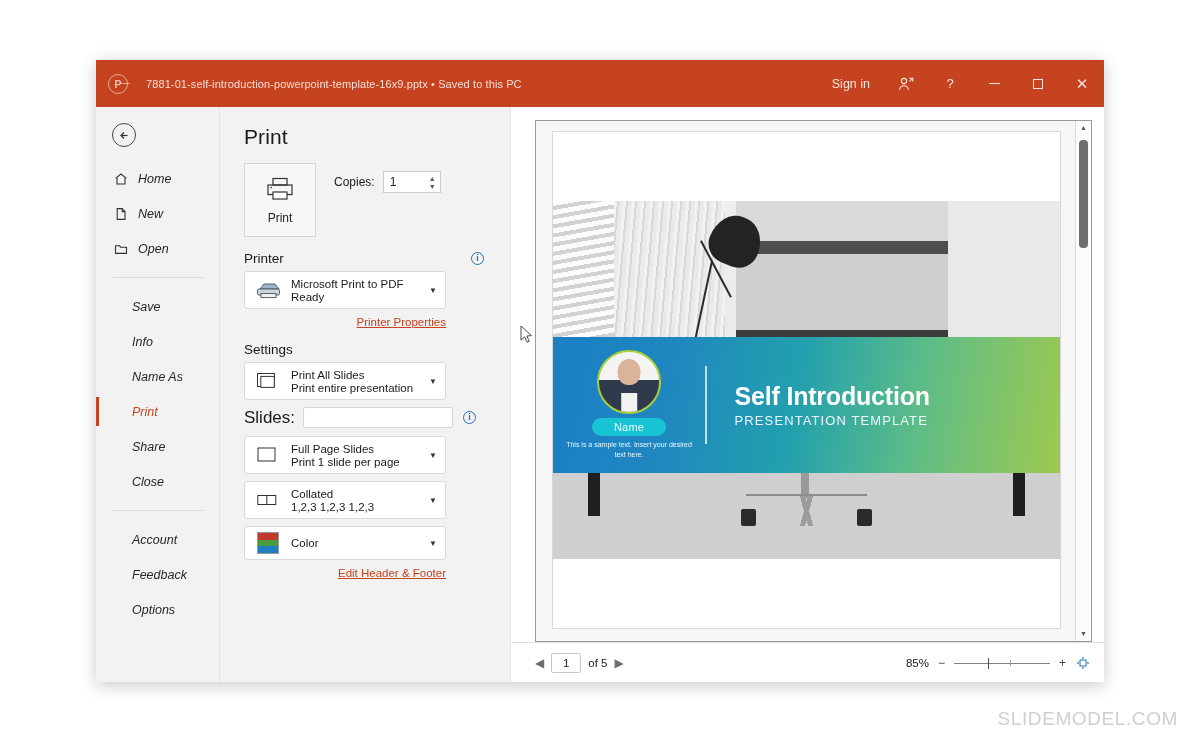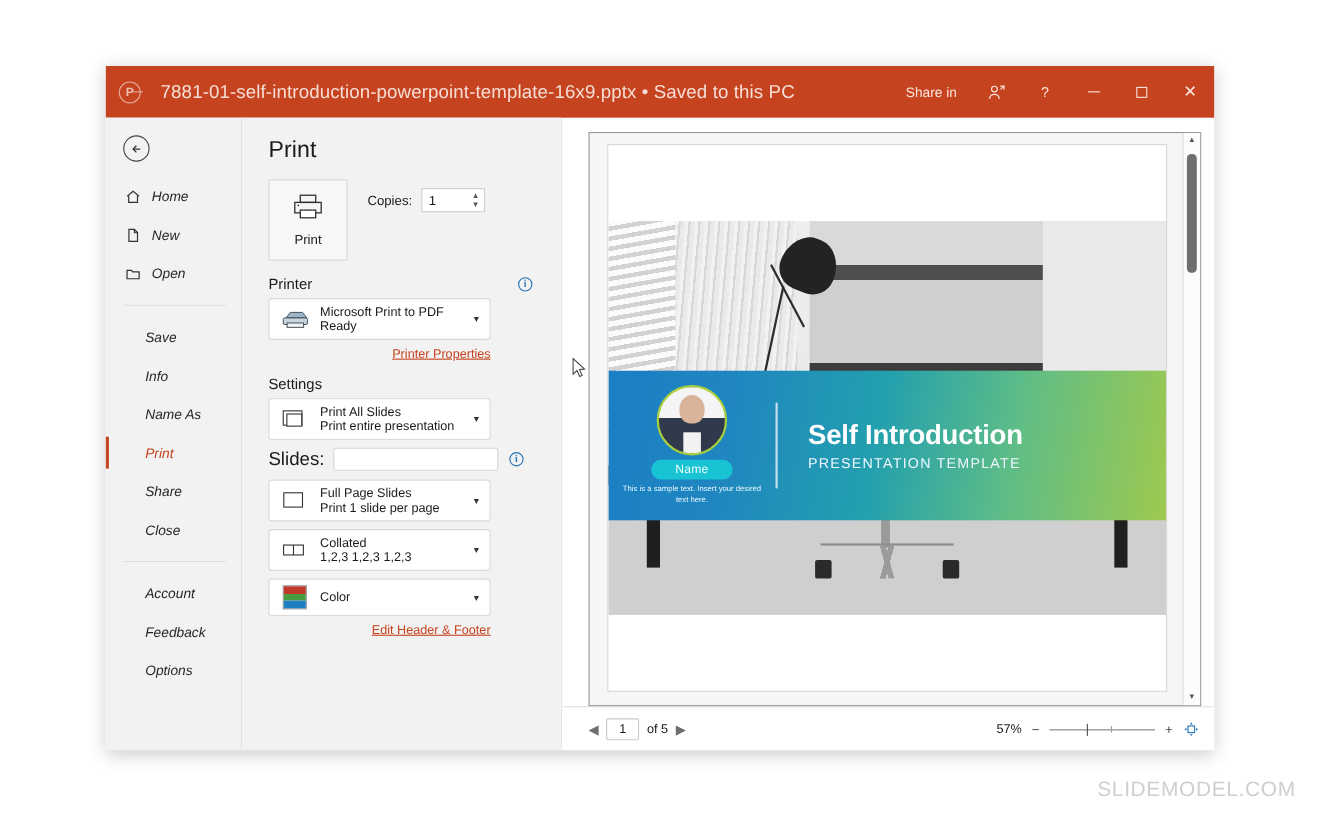--- a/index.html
+++ b/index.html
@@ -36,21 +36,21 @@
     border-radius: 50%;
     display: flex; align-items: center; justify-content: center;
     font-size: 11px; font-weight: bold; color: rgba(255,255,255,.65);
     position: relative;
   }
   .app-icon::after {
     content: ""; position: absolute; right: -3px; top: 8px;
     width: 9px; height: 1.4px; background: rgba(255,255,255,.5);
   }
   .title-text {
-    font-size: 17px; color: #f6ded6; letter-spacing: .1px;
+    font-size: 11px; color: #f6ded6; letter-spacing: .1px;
     white-space: nowrap;
   }
   .title-right { margin-left: auto; display: flex; align-items: center; height: 100%; }
   .tb-item {
     height: 100%; display: flex; align-items: center; justify-content: center;
     color: #fbe4dc; font-size: 12.5px; padding: 0 12px; cursor: default;
   }
   .tb-item.sign-in { padding: 0 14px; }
   .tb-icon { width: 44px; padding: 0; }
   .tb-btn { width: 44px; padding: 0; font-size: 13px; }
@@ -289,21 +289,21 @@
 </style>
 </head>
 <body>
 
 <div class="window">
 
   <div class="titlebar">
     <div class="app-icon">P</div>
     <div class="title-text">7881-01-self-introduction-powerpoint-template-16x9.pptx • Saved to this PC</div>
     <div class="title-right">
-      <div class="tb-item sign-in">Share in</div>
+      <div class="tb-item sign-in">Sign in</div>
       <div class="tb-item tb-icon">
         <svg width="16" height="16" viewBox="0 0 16 16" fill="none" stroke="#fbe4dc" stroke-width="1.1">
           <circle cx="6" cy="5" r="2.6"></circle>
           <path d="M1.6 14c0-2.6 2-4.3 4.4-4.3s4.4 1.7 4.4 4.3"></path>
           <path d="M11.3 2.2h3.4v3.4"></path>
             <path d="M14.7 2.2 11.6 5.3"></path>
         </svg>
       </div>
       <div class="tb-item tb-btn">?</div>
       <div class="tb-item tb-btn">
@@ -559,21 +559,21 @@
       </div>
 
       <div class="bottombar">
         <div class="pagenav">
           <span class="tri">◀</span>
           <span class="pagebox">1</span>
           <span class="ofn">of 5</span>
           <span class="tri">▶</span>
         </div>
         <div class="zoomwrap">
-          <span class="zoom-pct">57%</span>
+          <span class="zoom-pct">85%</span>
           <span class="zsign">−</span>
           <span class="zslider">
             <span class="rail"></span>
             <span class="tick"></span>
             <span class="handle"></span>
           </span>
           <span class="zsign">+</span>
           <span class="fit-icon">
             <svg width="14" height="14" viewBox="0 0 14 14" fill="none" stroke="#2272b9" stroke-width="1">
               <rect x="4" y="4" width="6" height="6"></rect>

